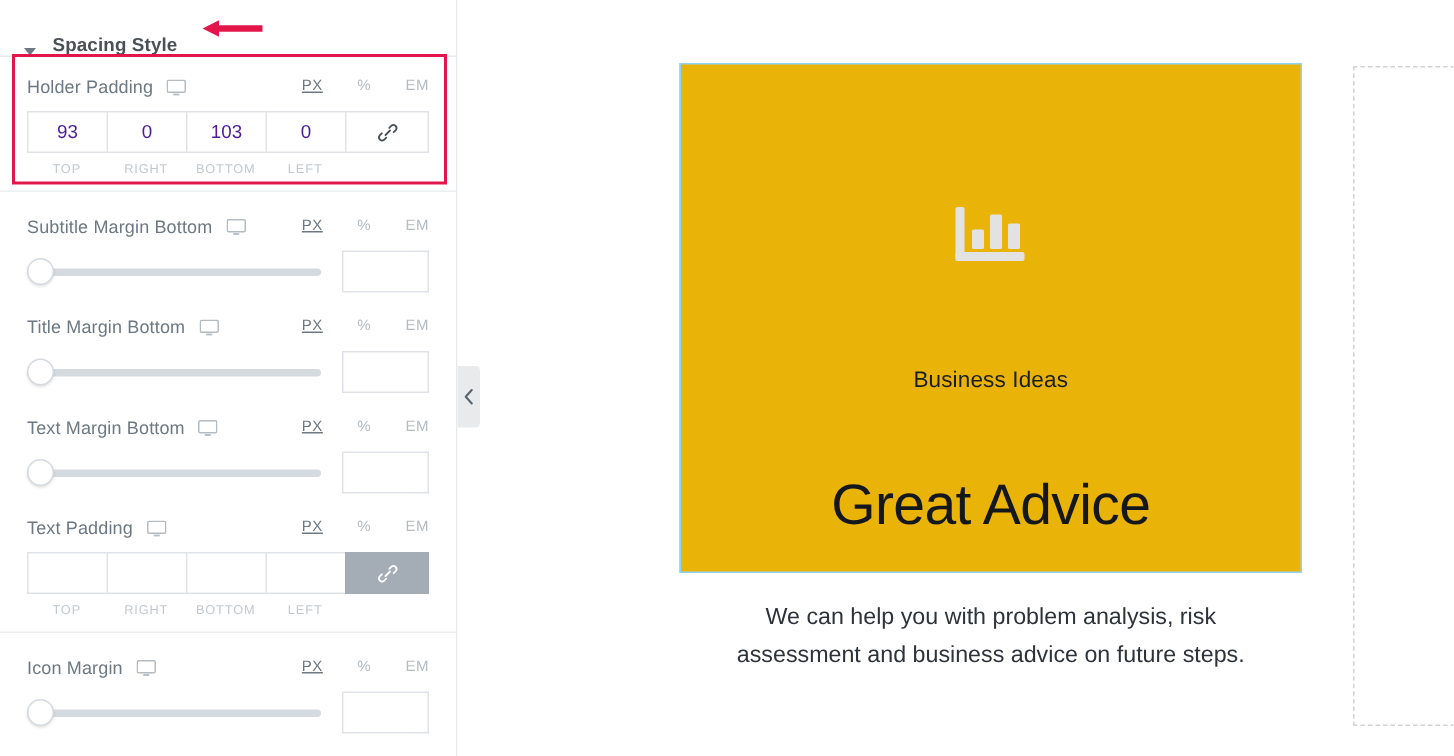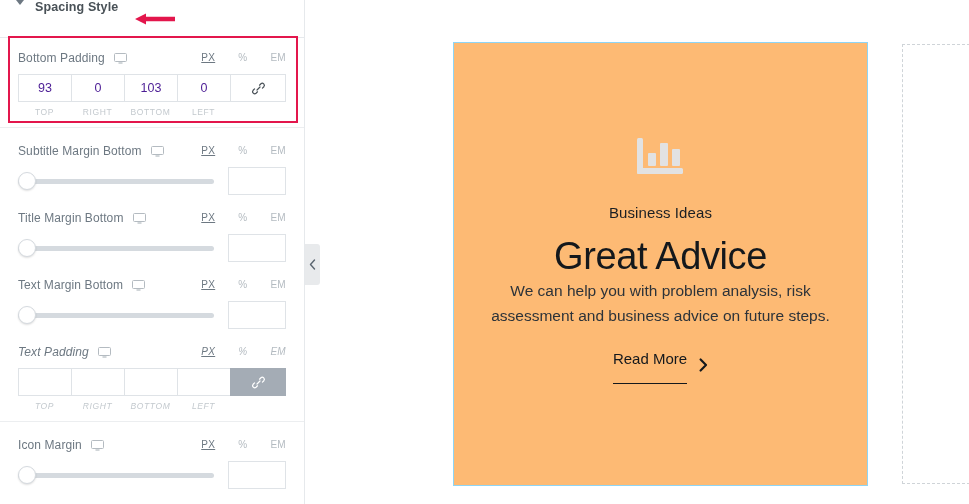--- a/index.html
+++ b/index.html
@@ -15,21 +15,21 @@
   
   .sidebar {
     position: relative;
     width: 305px; height: 504px;
     background: #ffffff;
     border-right: 1px solid #e6e9ec;
     overflow: hidden;
   }
   .panel-header {
     height: 38px;
-    display: flex; align-items: flex-start;
+    display: flex; align-items: flex-end;
     padding: 0 0 0 16px;
     border-bottom: 1px solid #e6e9ec;
     position: relative;
   }
   .caret {
     width: 0; height: 0;
     border-left: 4.5px solid transparent;
     border-right: 4.5px solid transparent;
     border-top: 5px solid #6d7882;
     margin-right: 11px;
@@ -142,25 +142,26 @@
   
   .canvas {
     position: relative;
     flex: 1 1 auto;
     background: #ffffff;
     overflow: hidden;
   }
   .card {
     position: absolute;
     left: 148px; top: 42px;
-    width: 415px; height: 444px;
-    background: #fdba74;
+    width: 415px; height: 340px;
+    background: #eab308;
     border: 1px solid #8ed5f5;
     display: flex; flex-direction: column;
     align-items: center;
+    gap: 40px;
   }
   .card-icon { margin-top: 93px; }
   .card-subtitle {
     margin-top: 20px;
     font-size: 15px; color: #1b1f23; letter-spacing: .1px;
   }
   .card-title {
     margin-top: 14px;
     font-size: 38px; color: #14181c; font-weight: normal;
     letter-spacing: -.4px;
@@ -202,21 +203,21 @@
       <span class="panel-title">Spacing Style</span>
       <span class="anno-arrow">
         <svg width="48" height="16" viewBox="0 0 48 16">
           <path d="M7 8 L18 2.5 L18 5.8 L47 5.8 L47 10.2 L18 10.2 L18 13.5 Z" fill="#e3164c"></path>
         </svg>
       </span>
     </div>
 
     <div class="group">
       <div class="row-label">
-        <span class="ctrl-label">Bottom Padding</span>
+        <span class="ctrl-label">Holder Padding</span>
         <span class="monitor-icon">
           <svg width="13" height="11" viewBox="0 0 13 11">
             <rect x="0.5" y="0.5" width="12" height="8" rx="1" fill="none" stroke="#b4bbc1"></rect>
             <rect x="4.5" y="9.4" width="4" height="1.2" fill="#b4bbc1"></rect>
           </svg>
         </span>
         <span class="units">
           <span class="unit active">PX</span>
           <span class="unit pct">%</span>
           <span class="unit">EM</span>
@@ -309,21 +310,21 @@
       </div>
       <div class="slider-row">
         <span class="slider">
           <span class="slider-track"></span>
           <span class="slider-thumb"></span>
         </span>
         <input class="num-input" type="text" value="" style="">
       </div>
     </div>
 
-    <div class="group" style="padding-top:4px;font-style:italic;">
+    <div class="group" style="padding-top:4px;">
       <div class="row-label">
         <span class="ctrl-label">Text Padding</span>
         <span class="monitor-icon">
           <svg width="13" height="11" viewBox="0 0 13 11">
               <rect x="0.5" y="0.5" width="12" height="8" rx="1" fill="none" stroke="#b4bbc1"></rect>
               <rect x="4.5" y="9.4" width="4" height="1.2" fill="#b4bbc1"></rect>
             </svg>
         </span>
         <span class="units">
           <span class="unit active">PX</span>

